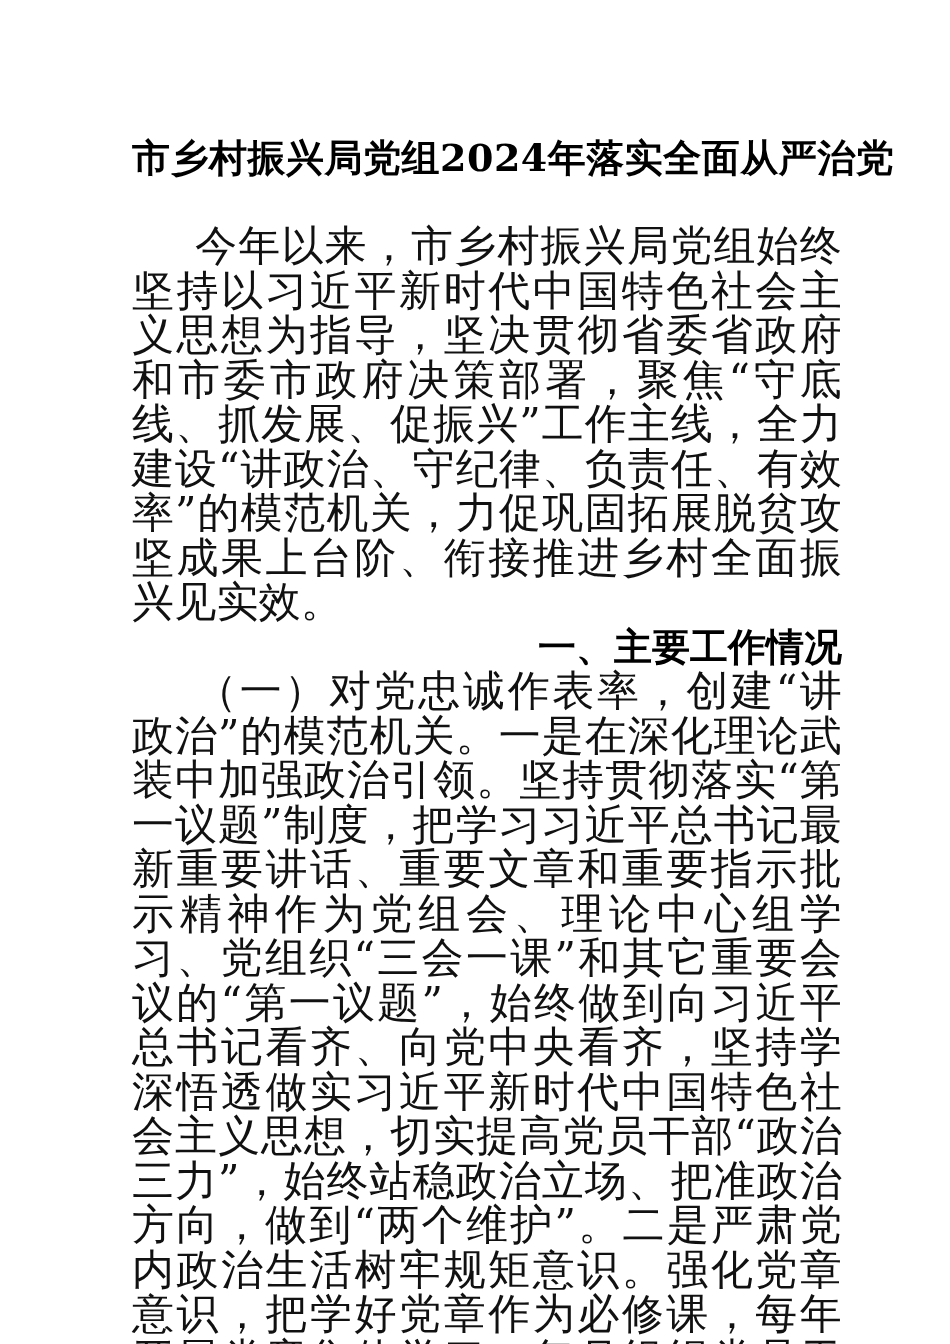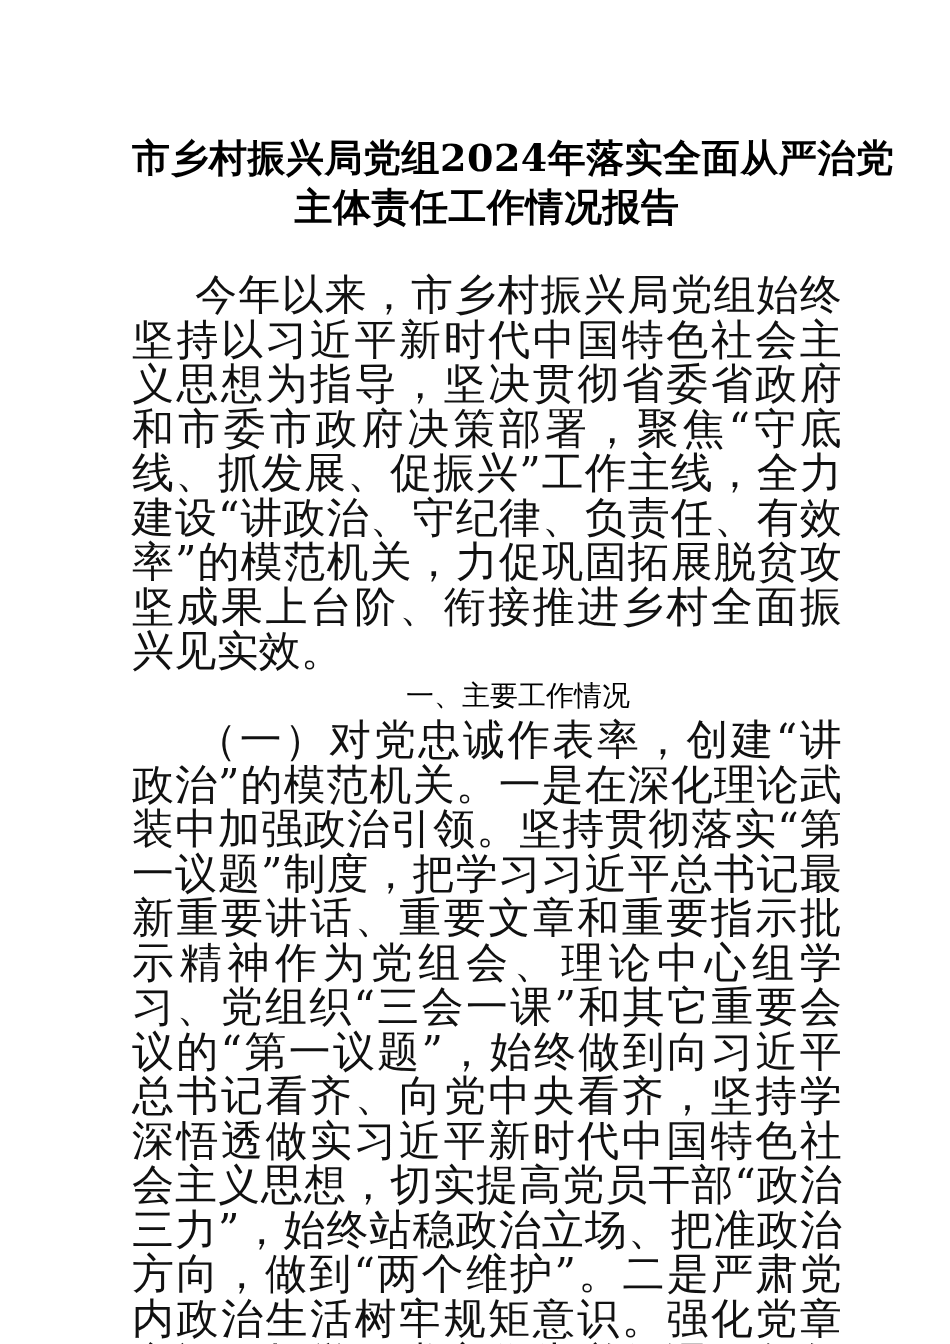--- a/index.html
+++ b/index.html
@@ -65,38 +65,37 @@
     text-indent: 63px;
     color: #111111;
     letter-spacing: 0.2px;
     word-break: break-all;
   }
 
   
   .section-heading {
     margin: 0;
     font-family: "DejaVu Sans", "Liberation Sans", sans-serif;
-    font-weight: 400;
-    font-size: 28px;
+    font-weight: 700;
+    font-size: 38px;
     line-height: 44.5px;
     text-indent: 62px;
-    text-align: center;
+    text-align: right;
     color: #000000;
     letter-spacing: 0px;
   }
 </style>
 </head>
 <body>
 
 <div class="page">
   <div class="content">
 
     <h1 class="doc-title">
       <span class="tline">市乡村振兴局党组2024年落实全面从严治党</span>
-      <span class="tline">主体责任工作情况报告</span>
     </h1>
 
     <div class="title-gap"></div>
 
     <p class="para">今年以来，市乡村振兴局党组始终坚持以习近平新时代中国特色社会主义思想为指导，坚决贯彻省委省政府和市委市政府决策部署，聚焦“守底线、抓发展、促振兴”工作主线，全力建设“讲政治、守纪律、负责任、有效率”的模范机关，力促巩固拓展脱贫攻坚成果上台阶、衔接推进乡村全面振兴见实效。</p>
 
     <p class="section-heading">一、主要工作情况</p>
 
     <p class="para">（一）对党忠诚作表率，创建“讲政治”的模范机关。一是在深化理论武装中加强政治引领。坚持贯彻落实“第一议题”制度，把学习习近平总书记最新重要讲话、重要文章和重要指示批示精神作为党组会、理论中心组学习、党组织“三会一课”和其它重要会议的“第一议题”，始终做到向习近平总书记看齐、向党中央看齐，坚持学深悟透做实习近平新时代中国特色社会主义思想，切实提高党员干部“政治三力”，始终站稳政治立场、把准政治方向，做到“两个维护”。二是严肃党内政治生活树牢规矩意识。强化党章意识，把学好党章作为必修课，每年开展党章集体学习，每月组织党员干部学习党内法规并进行知识测试，班子成员自觉以普通党员的身份参加党支部的各项活动，将“三会一课”、民主生活会、组织生活会、谈心谈话、党性定期分析、民主评议党员等制度坚持好，密切</p>
 

